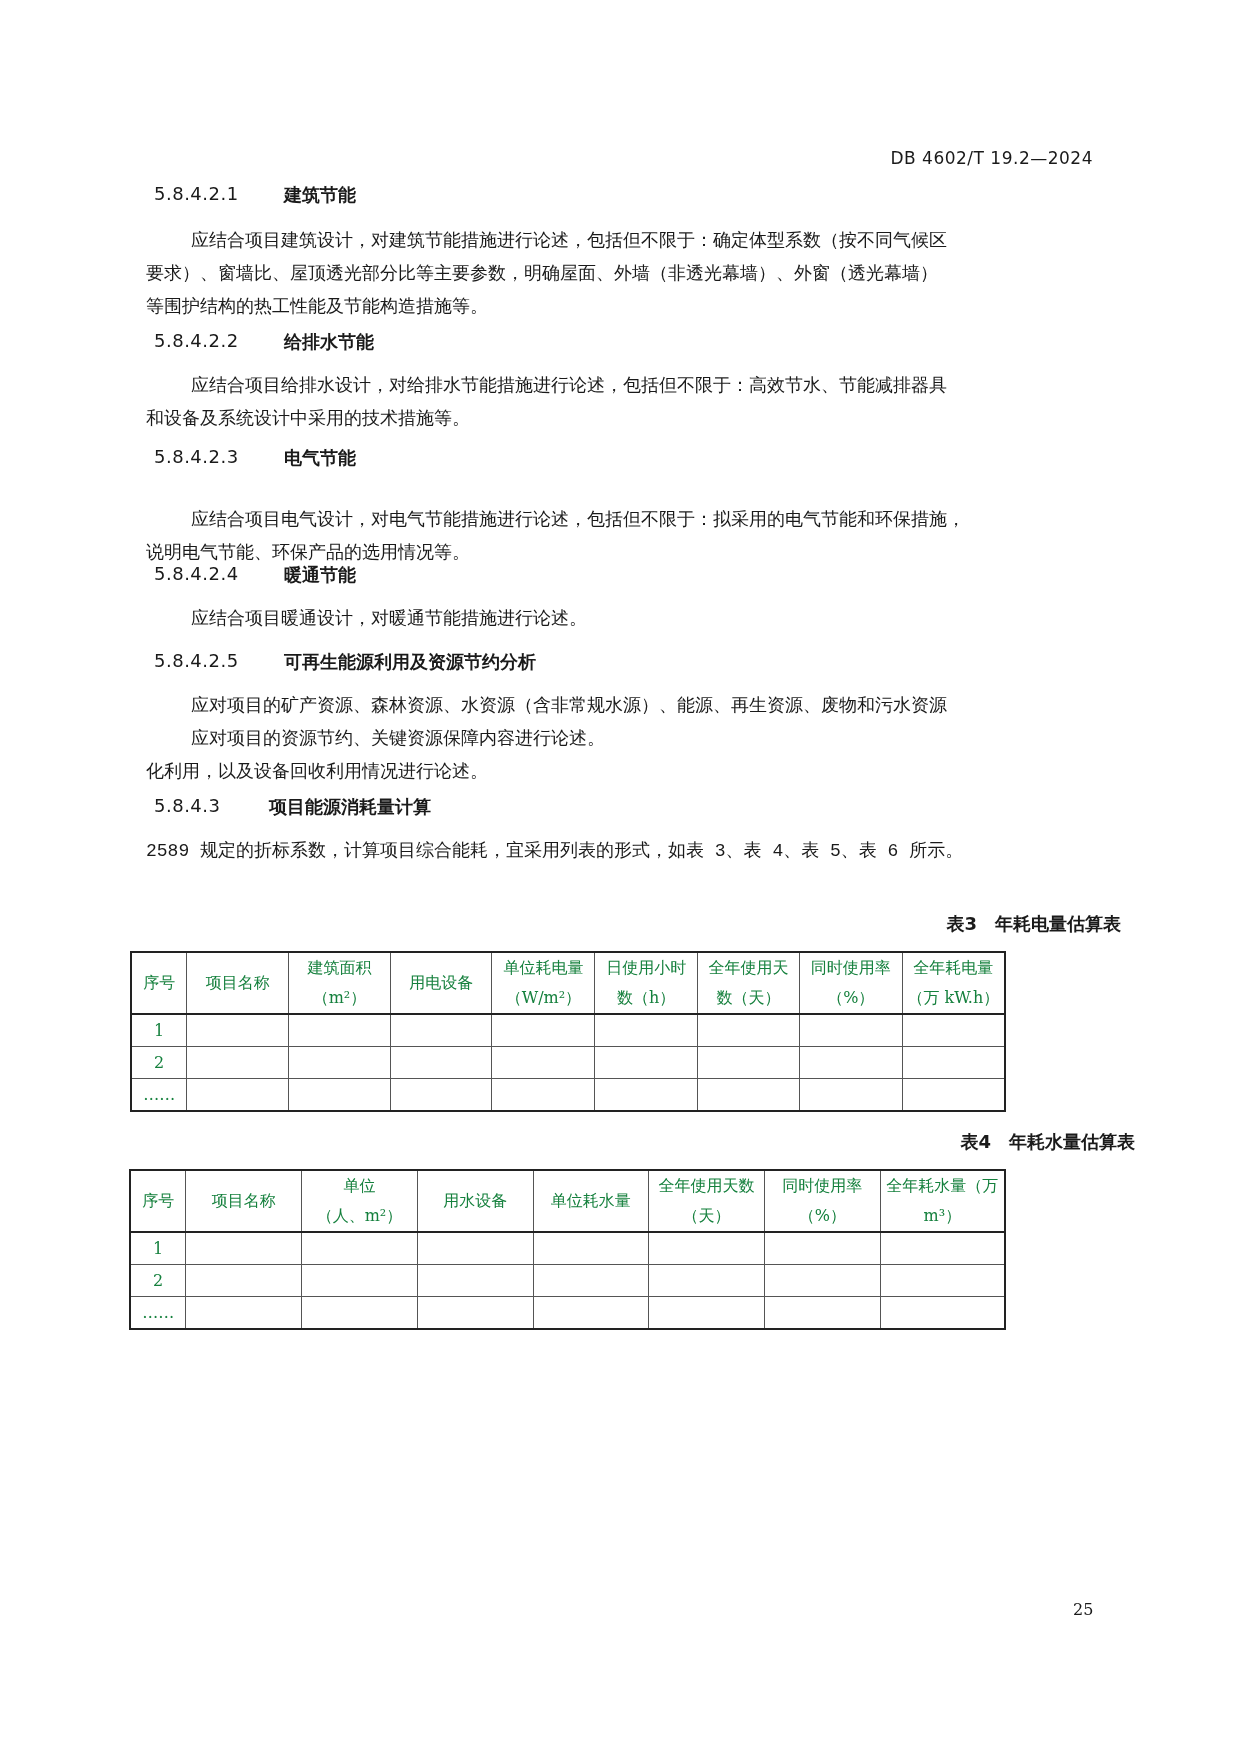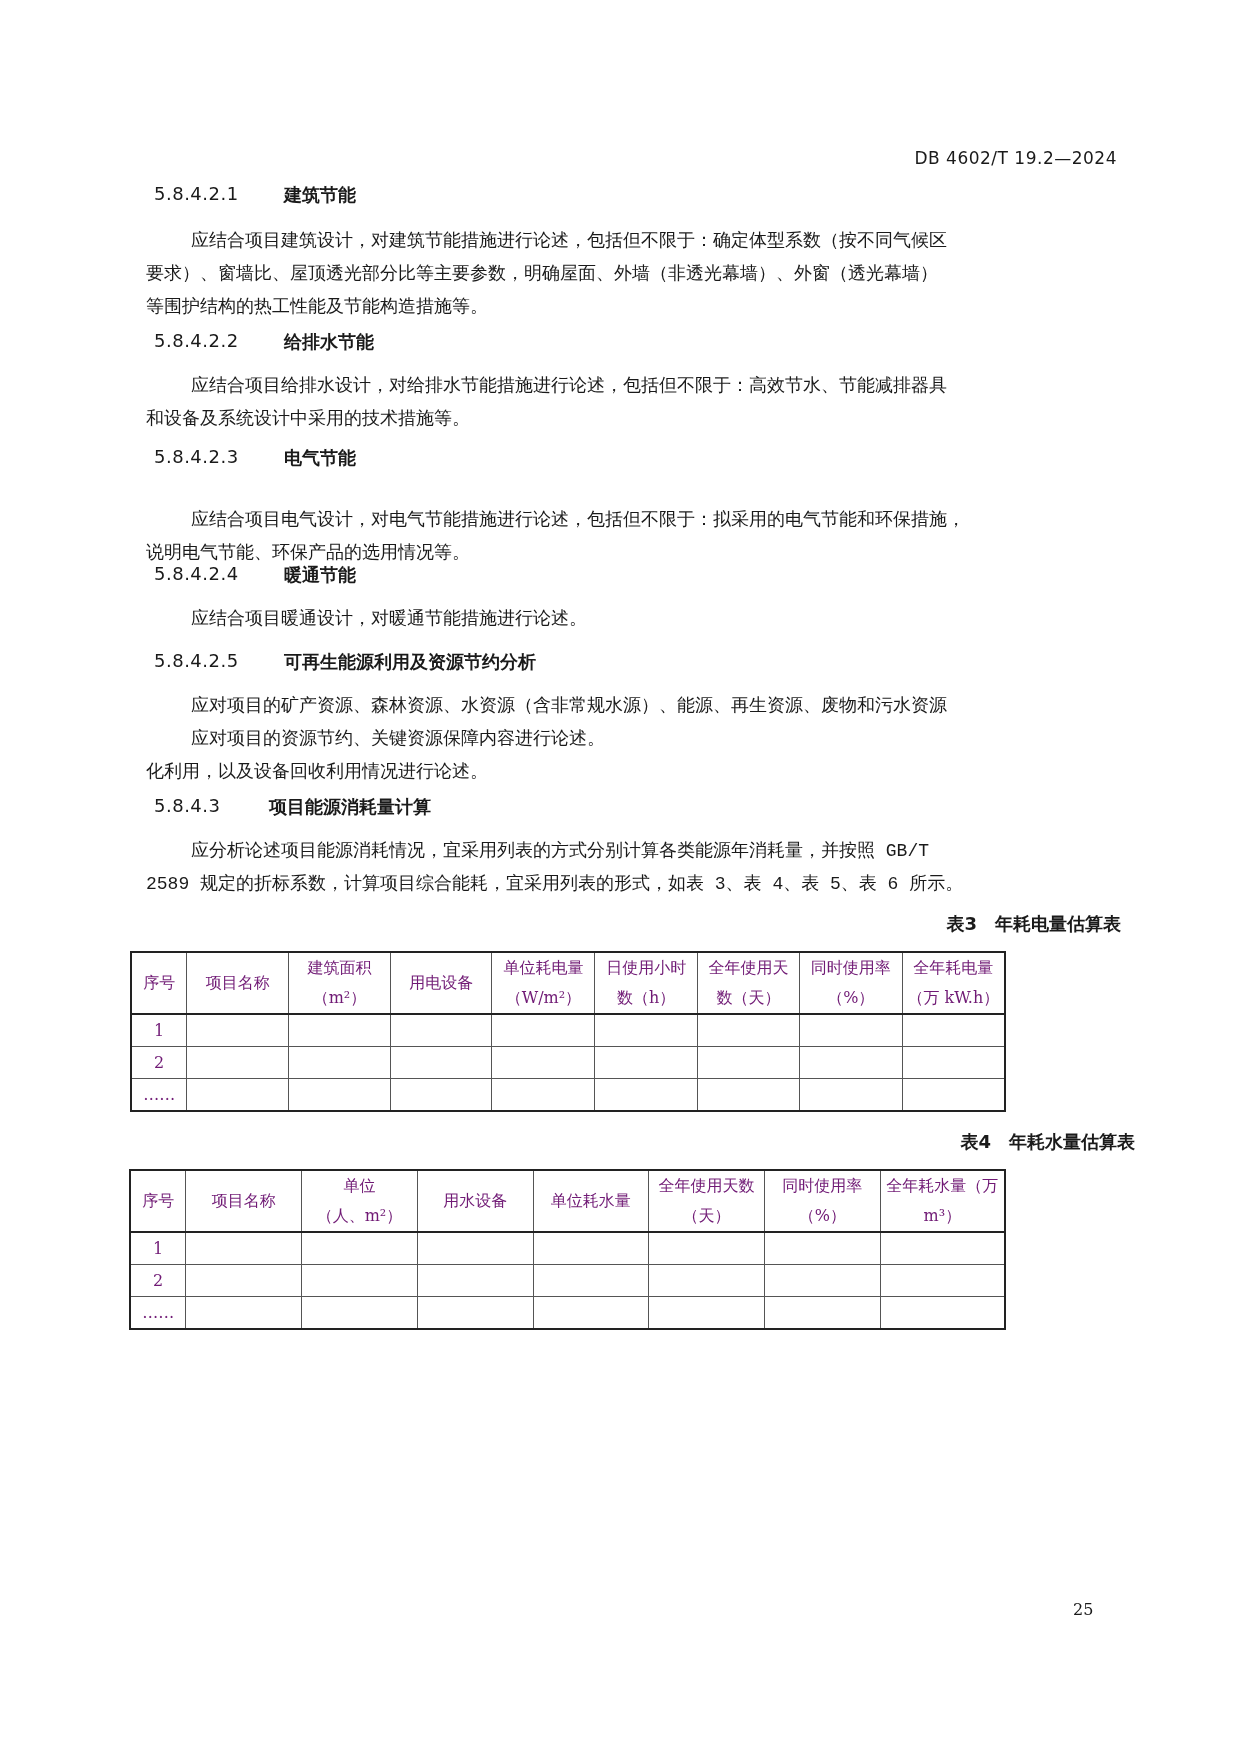--- a/index.html
+++ b/index.html
@@ -1,26 +1,26 @@
 <!DOCTYPE html>
 <html><head>
   <meta charset="utf-8">
   <style>
     html, body { margin: 0; padding: 0; background: #ffffff; }
     body { width: 1241px; height: 1754px; position: relative; overflow: hidden; color: #1a1a1a; font-family: "DejaVu Sans", "Liberation Sans", sans-serif; }
-    .header-code { position: absolute; top: 148px; right: 124px; font-size: 17px; letter-spacing: 0.5px; font-family: "DejaVu Sans", sans-serif; }
+    .header-code { position: absolute; top: 148px; right: 148px; font-size: 17px; letter-spacing: 0.5px; font-family: "DejaVu Sans", sans-serif; }
     .content { position: absolute; left: 146px; top: 0; width: 975px; }
     .heading { position: absolute; left: 0; font-size: 18px; font-weight: normal; display: flex; margin-left: 8px; }
     .heading .num { display: inline-block; min-width: 130px; letter-spacing: 0.5px; }
     .heading .title { font-weight: bold; }
     .para { position: absolute; left: 0; width: 975px; font-size: 18px; line-height: 33px; font-family: Liberation Mono, monospace; text-align: justify; }
     .para .line { display: block; white-space: nowrap; }
     .para .indent { padding-left: 45px; }
     .caption { position: absolute; left: 0; width: 975px; text-align: right; font-size: 18px; font-weight: bold; }
-    table.spec { position: absolute; border-collapse: collapse; font-family: "DejaVu Serif", serif; font-size: 16px; color: #701a75; }
+    table.spec { position: absolute; border-collapse: collapse; font-family: "DejaVu Serif", serif; font-size: 16px; color: #15803d; }
     table.spec { border: 2px solid #222; }
     table.spec th, table.spec td { border: 1.5px solid #555; text-align: center; vertical-align: middle; font-weight: normal; padding: 0 2px; line-height: 30px; }
     table.spec thead th { border-bottom: 2.5px solid #222; }
     table.spec td { height: 31px; }
     .page-number { position: absolute; top: 1600px; left: 1073px; font-size: 16px; font-family: "DejaVu Serif", serif; }
   </style>
 </head>
 <body>
 
 <div class="header-code">DB 4602/T 19.2—2024</div>
@@ -71,21 +71,20 @@
     <span class="line indent">应对项目的矿产资源、森林资源、水资源（含非常规水源）、能源、再生资源、废物和污水资源</span>
     <span class="line indent">应对项目的资源节约、关键资源保障内容进行论述。</span>
     <span class="line">化利用，以及设备回收利用情况进行论述。</span>
   </div>
 
   <div class="heading" style="top:795px">
     <span class="num" style="min-width:115px">5.8.4.3</span>
     <span class="title">项目能源消耗量计算</span>
   </div>
   <div class="para" style="top:835px">
-    <span class="line indent">应分析论述项目能源消耗情况，宜采用列表的方式分别计算各类能源年消耗量，并按照 GB/T</span>
     <span class="line">2589 规定的折标系数，计算项目综合能耗，宜采用列表的形式，如表 3、表 4、表 5、表 6 所示。</span>
   </div>
 
   <div class="caption" style="top:912px">表3　年耗电量估算表</div>
 </div>
 
 <table class="spec" style="left:130px; top:951px; width:876px;">
   <colgroup>
     <col style="width:56px">
       <col style="width:102px">

